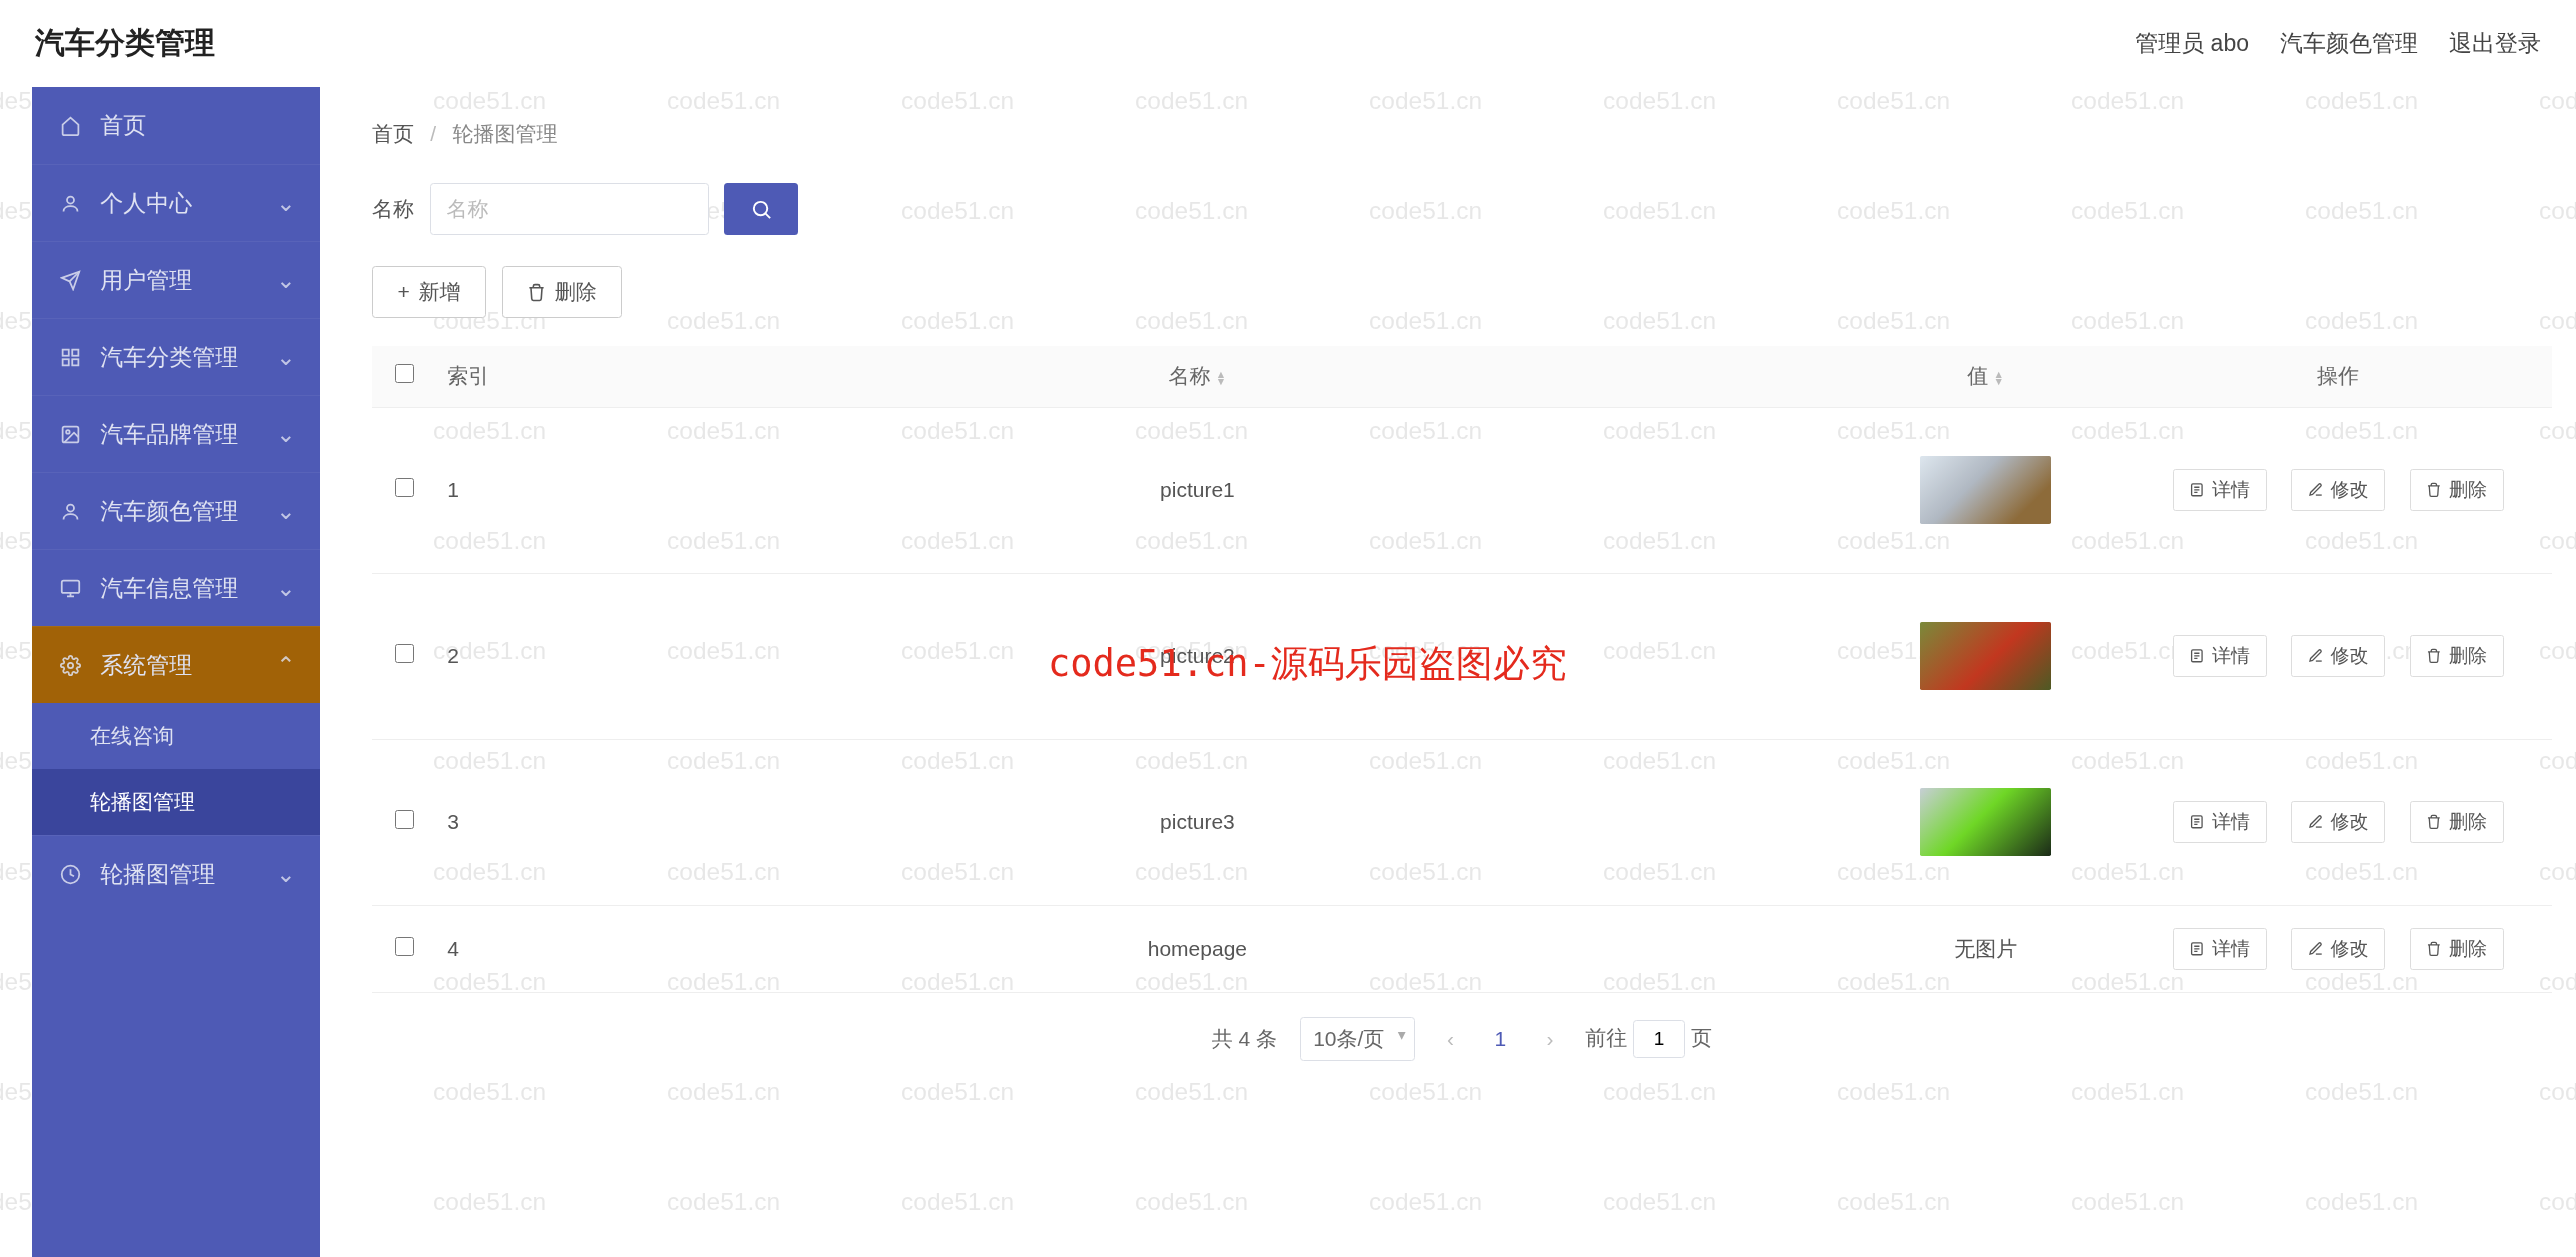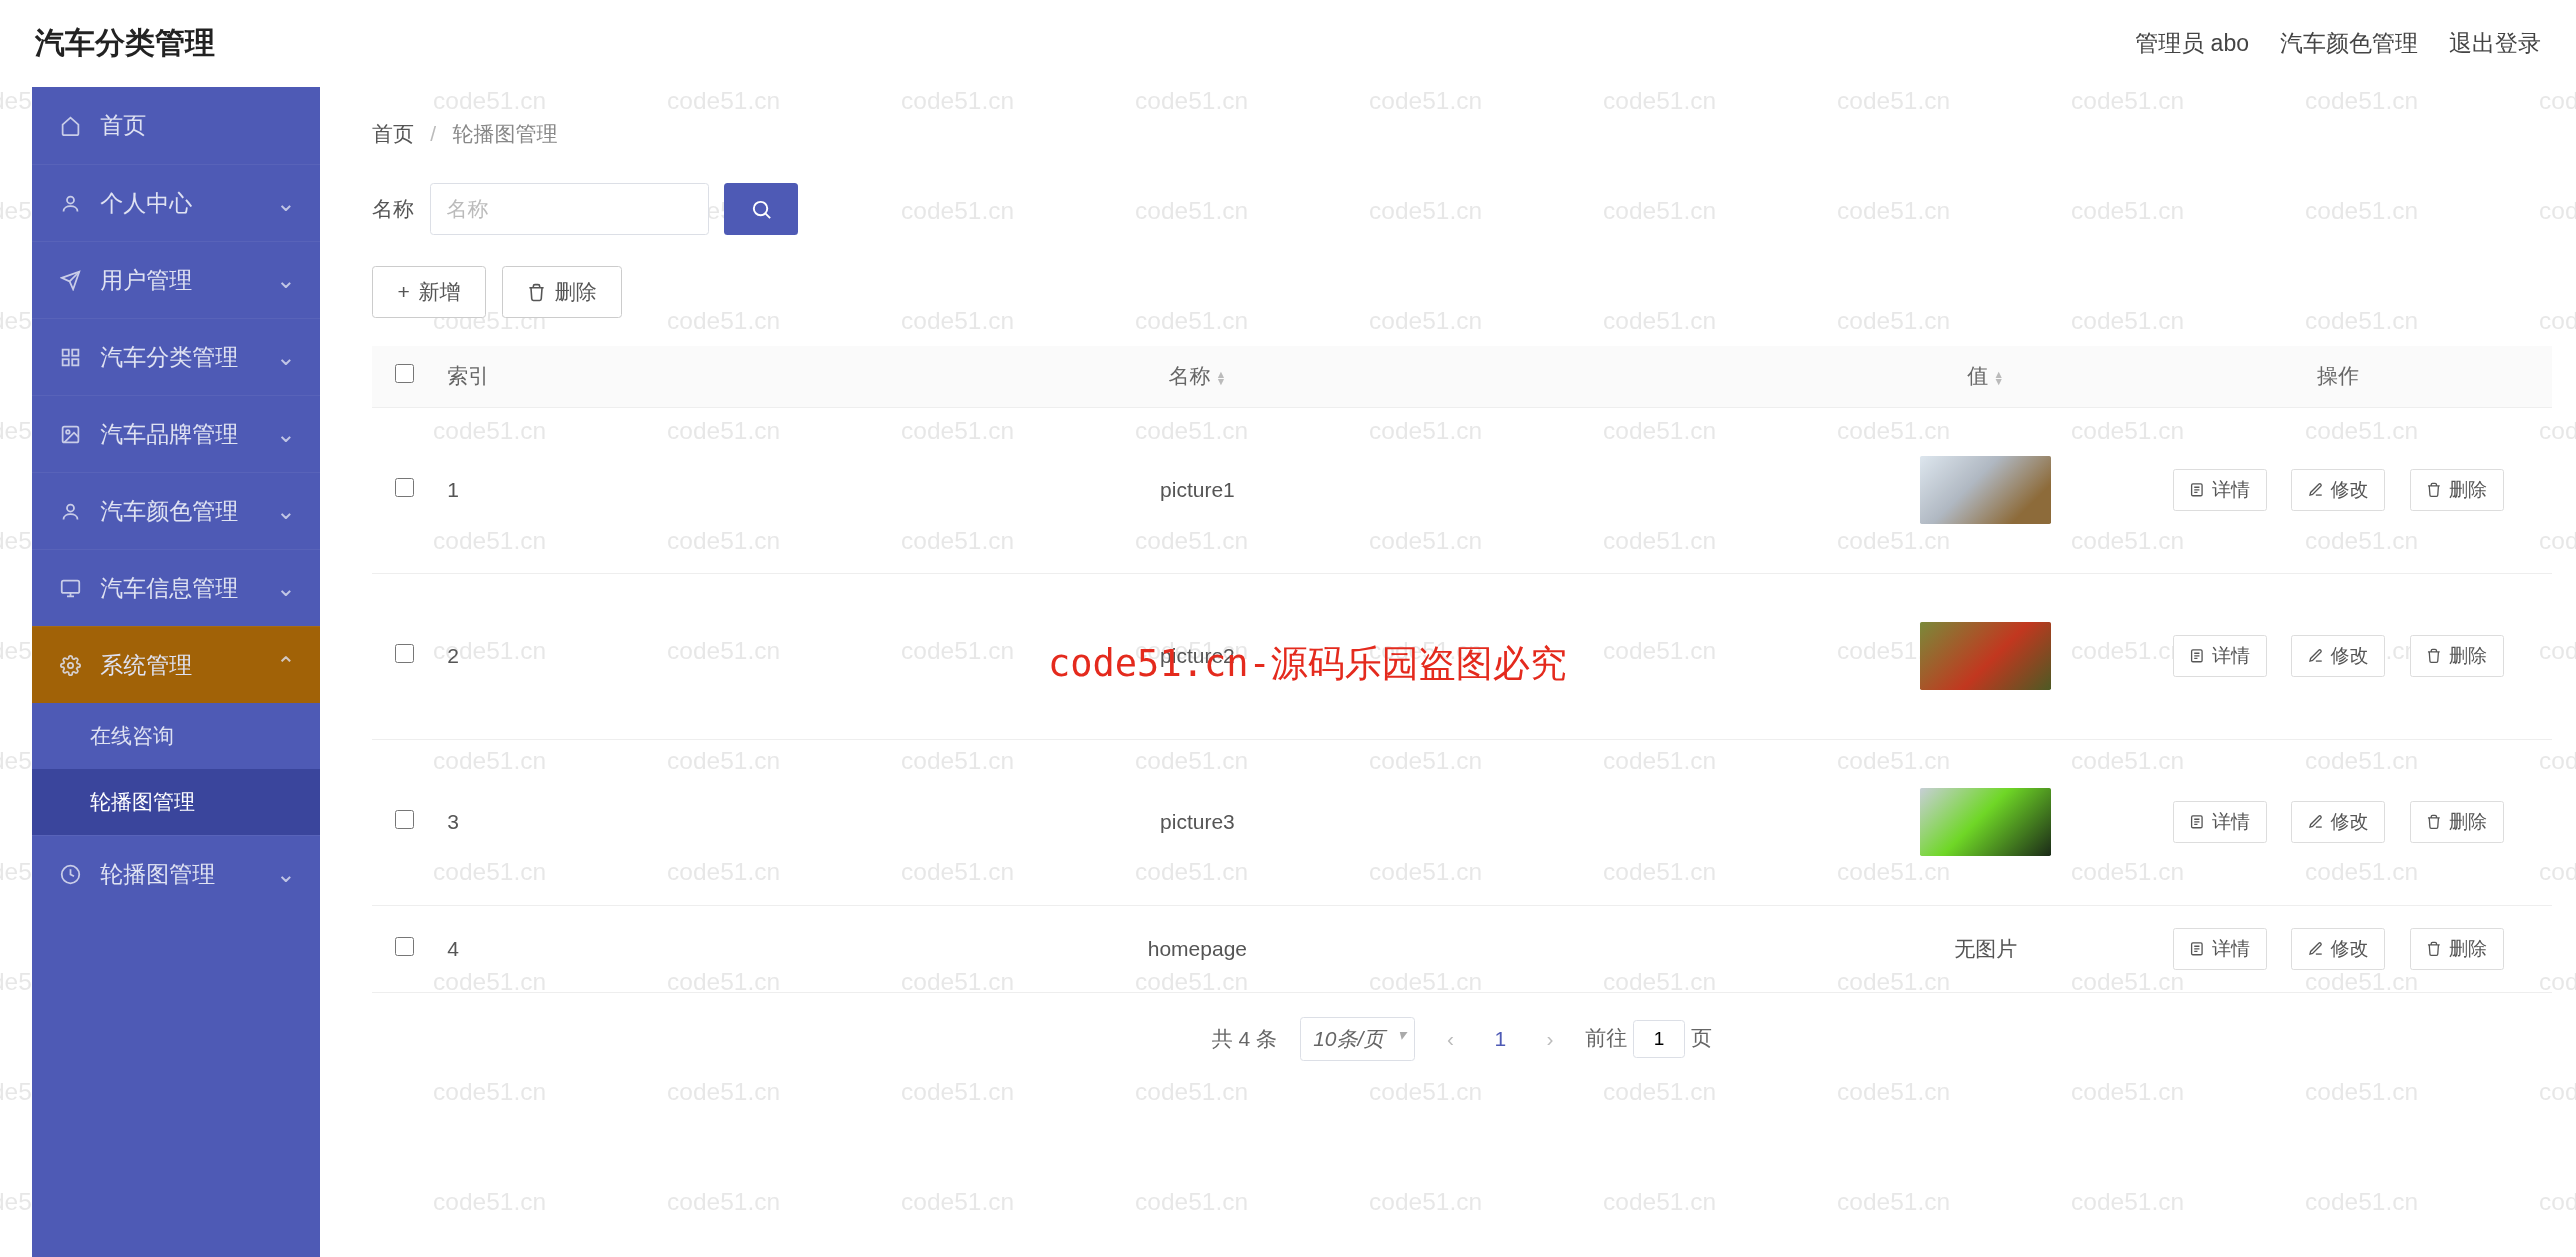--- a/index.html
+++ b/index.html
@@ -39,21 +39,21 @@
 .table .center { text-align:center; }
 .sort-caret { display:inline-flex; flex-direction:column; margin-left:5.2px; line-height:7px; font-size:10.5px; color:#bbb; vertical-align:middle; }
 input[type=checkbox] { width:19px; height:19px; }
 .thumb { width:131px; height:68px; background:linear-gradient(135deg,#8aa,#567); border-radius:1.7px; display:block; margin:0 auto; }
 .thumb.t1 { background:linear-gradient(135deg,#dde6ee 0%,#b0b8c2 40%,#8d6b3a 80%); }
 .thumb.t2 { background:linear-gradient(135deg,#7a8a3a 0%,#c2371f 55%,#4d5a24 100%); }
 .thumb.t3 { background:linear-gradient(135deg,#c7cfd6 0%,#6fd726 45%,#1b2a18 100%); }
 .ops { display:flex; gap:24.5px; justify-content:center; }
 .op-btn { display:inline-flex; align-items:center; gap:7px; font-size:19px; color:#555; border:0.9px solid #ddd; padding:7px 15.7px; border-radius:2.6px; cursor:pointer; background:#fff; }
 .pagination { display:flex; align-items:center; justify-content:center; gap:23px; margin-top:24.5px; font-size:21px; color:#666; }
-.page-select { border:0.9px solid #dcdfe6; border-radius:3.5px; padding:7px 30px 7px 12.2px; position:relative; background:#fff;font-style:italic; }
+.page-select { border:0.9px solid #dcdfe6; border-radius:3.5px; padding:7px 30px 7px 12.2px; position:relative; background:#fff; }
 .page-select::after { content:"▾"; position:absolute; right:8.7px; color:#aaa; font-size:15.7px; }
 .page-num { color:#4e5ab5; font-weight:500; padding:3.5px 8.7px; }
 .page-arrow { color:#bbb; cursor:pointer; padding:3.5px 8.7px; }
 .page-goto input { width:52px; height:38px; border:0.9px solid #dcdfe6; border-radius:3.5px; text-align:center; font-size:19px; }
 .overlay-text { position:absolute; left:1048px; top:639px; font-size:37px; color:#e42a1d; font-family:monospace; z-index:5; pointer-events:none; }
 svg { display:block; }
 </style>
 </head>
 <body>
 

